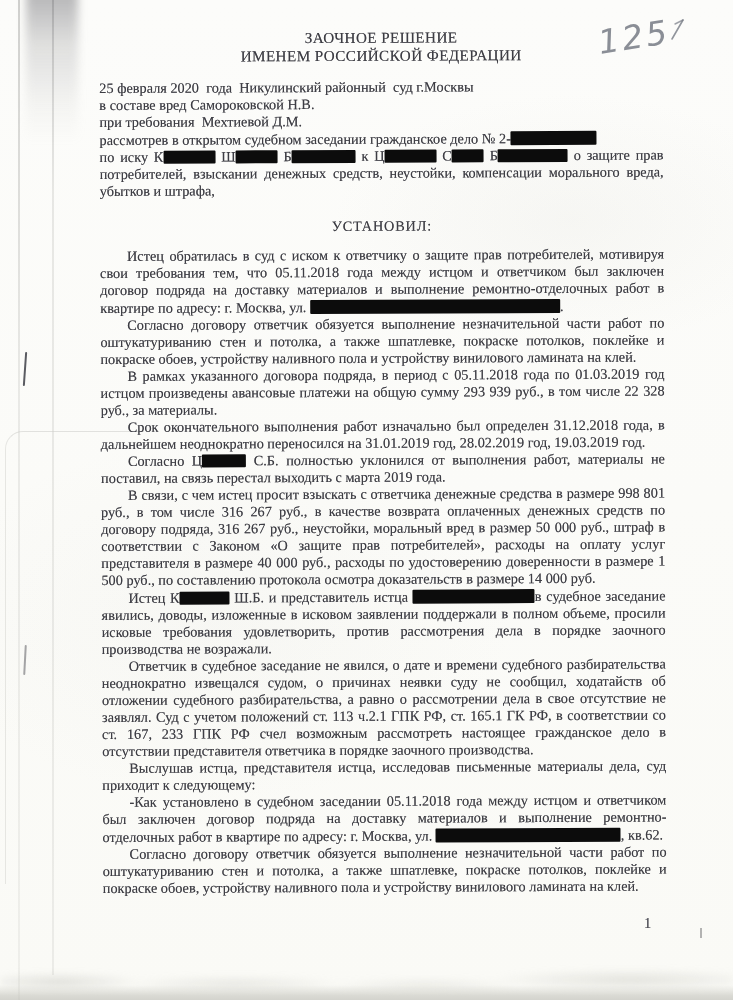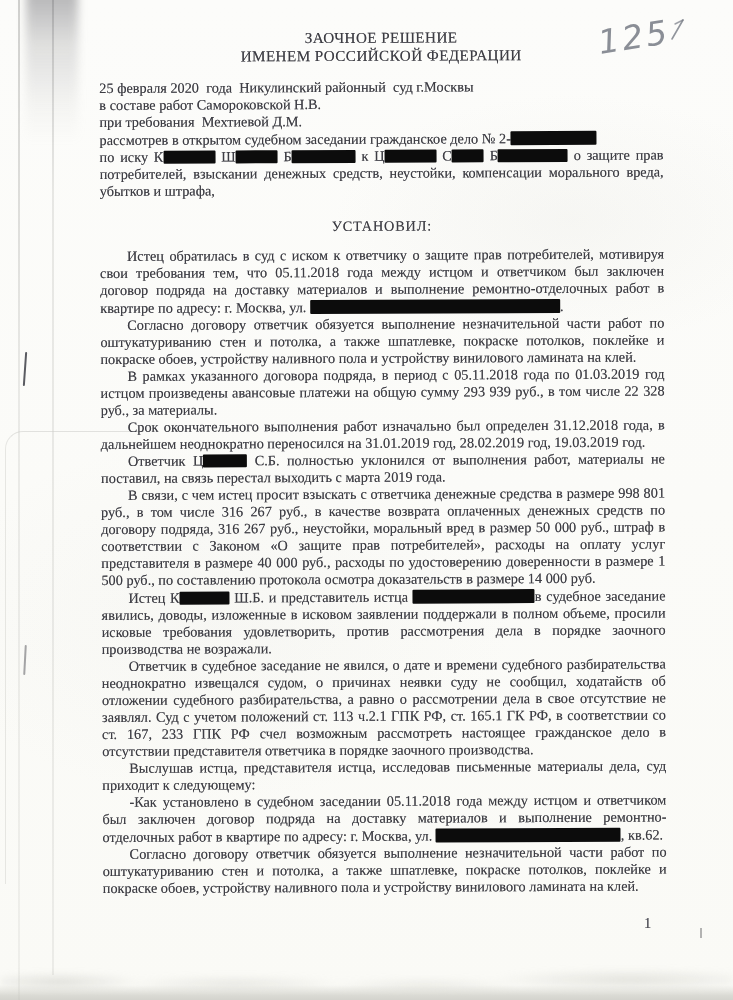--- a/index.html
+++ b/index.html
@@ -78,34 +78,34 @@
     <path d="M15 2 L4 21" stroke="rgba(118,122,132,0.8)" stroke-width="1.6" fill="none" stroke-linecap="round"></path>
     <path d="M15 2 L7 6" stroke="rgba(118,122,132,0.7)" stroke-width="1.4" fill="none" stroke-linecap="round"></path>
   </svg>
 
   <div class="doc">
     <div class="title">ЗАОЧНОЕ РЕШЕНИЕ</div>
     <div class="title">ИМЕНЕМ РОССИЙСКОЙ ФЕДЕРАЦИИ</div>
 
     <div class="intro">
         <p class="line"><span>25 февраля 2020  года  Никулинский районный  суд г.Москвы</span></p>
-        <p class="line"><span>в составе работ Самороковской Н.В.</span></p>
+        <p class="line"><span>в составе вред Самороковской Н.В.</span></p>
         <p class="line"><span>при требования  Мехтиевой Д.М.</span></p>
         <p class="line"><span>рассмотрев в открытом судебном заседании гражданское дело № 2-</span><span class="redaction" style="width: 86px; height: 14px;"></span></p>
         <p class="line justify"><span>по иску К</span><span class="redaction" style="width: 52px; height: 13px;"></span><span> Ш</span><span class="redaction" style="width: 42px; height: 13px;"></span><span> Б</span><span class="redaction" style="width: 64px; height: 13px;"></span><span> к Ц</span><span class="redaction" style="width: 52px; height: 13px;"></span><span> С</span><span class="redaction" style="width: 32px; height: 13px;"></span><span> Б</span><span class="redaction" style="width: 70px; height: 13px;"></span><span> о защите прав потребителей, взыскании денежных средств, неустойки, компенсации морального вреда, убытков и штрафа,</span></p>
       </div>
 
     <div class="heading">УСТАНОВИЛ:</div>
 
     <div class="body-text">
         <p class="para"><span>Истец обратилась в суд с иском к ответчику  о защите прав потребителей, мотивируя свои требования тем, что 05.11.2018 года между истцом и ответчиком был заключен договор подряда на доставку материалов и выполнение ремонтно-отделочных работ в квартире по адресу: г. Москва, ул. </span><span class="redaction" style="width: 250px; height: 14px;"></span><span>.</span></p>
         <p class="para"><span>Согласно договору ответчик обязуется выполнение незначительной части работ по оштукатуриванию стен и потолка, а также шпатлевке, покраске потолков, поклейке и покраске обоев, устройству наливного пола и устройству винилового ламината на клей.</span></p>
         <p class="para"><span>В рамках указанного договора подряда, в период с 05.11.2018 года по 01.03.2019 год истцом произведены авансовые платежи на общую сумму 293 939 руб., в том числе 22 328 руб., за материалы.</span></p>
         <p class="para"><span>Срок окончательного выполнения работ изначально был определен 31.12.2018 года, в дальнейшем неоднократно переносился на 31.01.2019 год, 28.02.2019 год, 19.03.2019 год.</span></p>
-        <p class="para"><span>Ответчик Ц</span><span class="redaction" style="width: 44px; height: 13px;"></span><span> С.Б. полностью уклонился от выполнения работ, материалы не поставил, на связь перестал выходить с марта 2019 года.</span></p>
+        <p class="para"><span>Согласно Ц</span><span class="redaction" style="width: 44px; height: 13px;"></span><span> С.Б. полностью уклонился от выполнения работ, материалы не поставил, на связь перестал выходить с марта 2019 года.</span></p>
         <p class="para"><span>В связи, с чем истец просит взыскать с ответчика денежные средства в размере 998 801 руб., в том числе 316 267 руб., в качестве возврата оплаченных денежных средств по договору подряда, 316 267 руб., неустойки, моральный вред в размер 50 000 руб., штраф в соответствии с Законом «О защите прав потребителей», расходы на оплату услуг представителя в размере 40 000 руб., расходы по удостоверению доверенности в размере 1 500 руб., по составлению протокола осмотра доказательств в размере 14 000 руб.</span></p>
         <p class="para"><span>Истец К</span><span class="redaction" style="width: 50px; height: 13px;"></span><span> Ш.Б. и  представитель истца </span><span class="redaction" style="width: 122px; height: 14px;"></span><span>в судебное заседание явились, доводы, изложенные в исковом заявлении поддержали в полном объеме, просили исковые требования удовлетворить, против рассмотрения дела в порядке заочного производства не возражали.</span></p>
         <p class="para"><span>Ответчик в судебное заседание не явился, о дате и времени судебного разбирательства неоднократно извещался судом, о причинах неявки суду не сообщил, ходатайств об отложении судебного разбирательства, а равно о рассмотрении дела в свое отсутствие не заявлял. Суд с учетом положений ст. 113 ч.2.1 ГПК РФ, ст. 165.1 ГК РФ, в соответствии со ст. 167, 233 ГПК РФ счел возможным рассмотреть настоящее гражданское дело в отсутствии представителя ответчика в порядке заочного производства.</span></p>
         <p class="para"><span>Выслушав истца, представителя истца, исследовав письменные материалы дела, суд приходит к следующему:</span></p>
         <p class="para"><span>-Как установлено в судебном заседании 05.11.2018 года между истцом и ответчиком был заключен договор подряда на доставку материалов и выполнение ремонтно-отделочных работ в квартире по адресу: г. Москва, ул. </span><span class="redaction" style="width: 185px; height: 14px;"></span><span>, кв.62.</span></p>
         <p class="para"><span>Согласно договору ответчик обязуется выполнение незначительной части работ по оштукатуриванию стен и потолка, а также шпатлевке, покраске потолков, поклейке и покраске обоев, устройству наливного пола и устройству винилового ламината на клей.</span></p>
       </div>
   </div>
 
   <div class="page-number">1</div>

